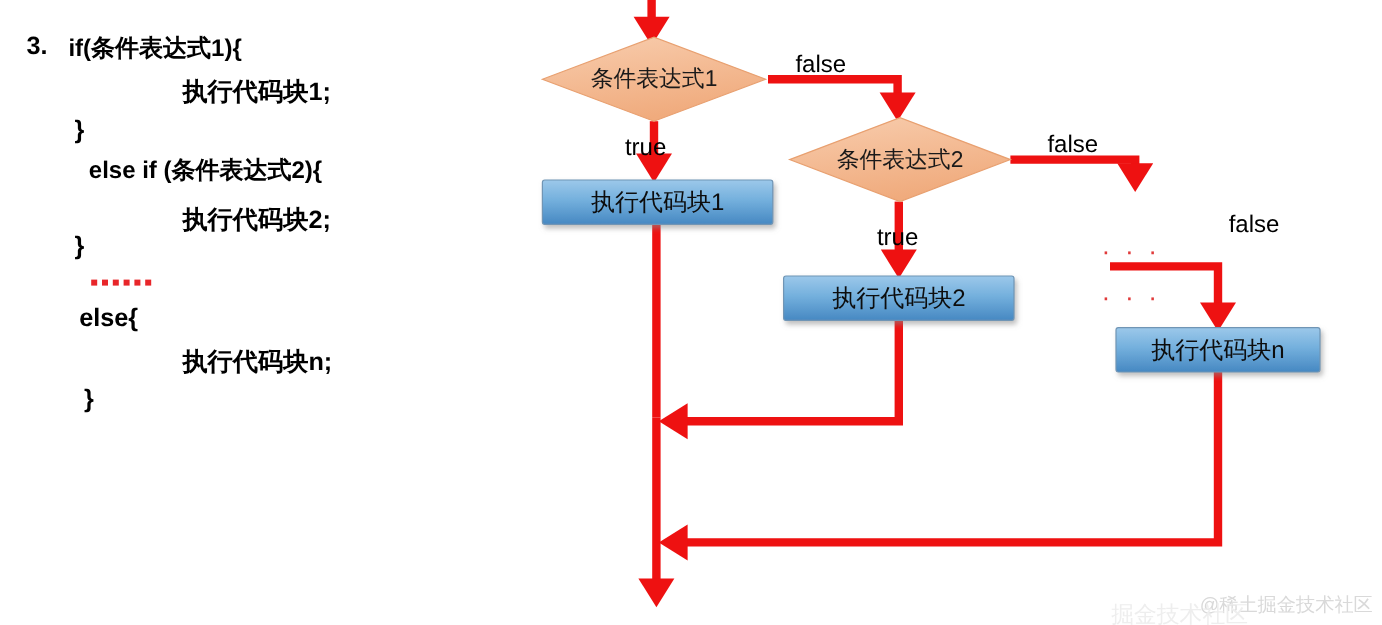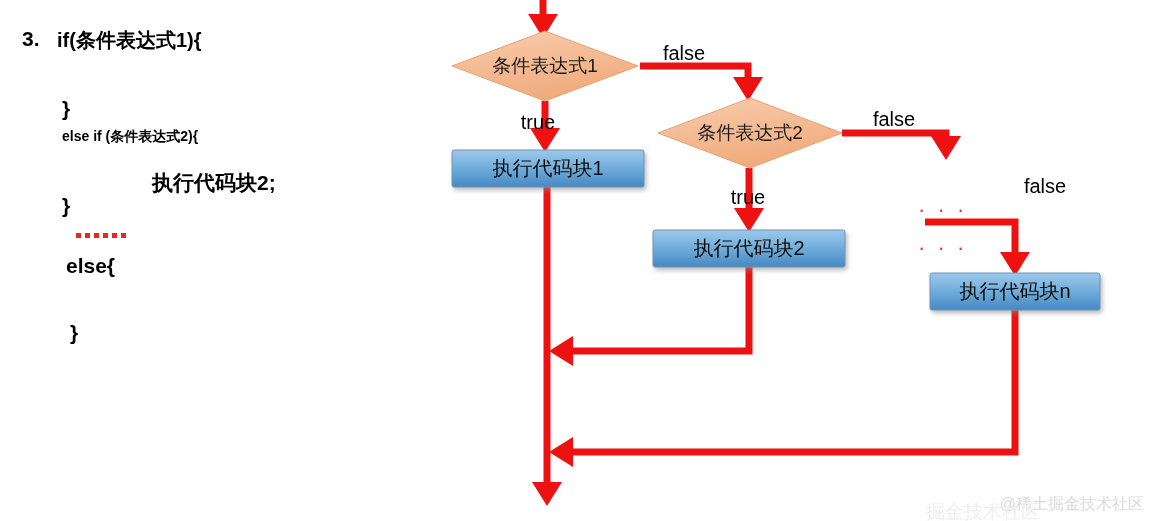--- a/index.html
+++ b/index.html
@@ -28,21 +28,21 @@
     white-space: pre;
     color: #000000;
     font-family: "Liberation Sans", sans-serif;
     letter-spacing: 0px;
   }
 
   .ln-num    { left: 22px;  top: 27px;  font-size: 21px; font-weight: bold; }
   .ln-if     { left: 57px;  top: 27px;  font-size: 20px; font-weight: bold; }
   .ln-blk1   { left: 152px; top: 62px;  font-size: 21px; font-weight: bold; }
   .ln-close1 { left: 62px;  top: 97px;  font-size: 21px; font-weight: bold; }
-  .ln-elseif { left: 62px;  top: 128px; font-size: 14px; font-weight: bold; text-align: right; }
+  .ln-elseif { left: 74px;  top: 128px; font-size: 20px; font-weight: bold; text-align: right; }
   .ln-blk2   { left: 152px; top: 169px; font-size: 21px; font-weight: bold; }
   .ln-close2 { left: 62px;  top: 194px; font-size: 21px; font-weight: bold; }
   .ln-else   { left: 66px;  top: 254px; font-size: 21px; font-weight: bold; text-align: center; }
   .ln-blkn   { left: 152px; top: 287px; font-size: 21px; font-weight: bold; }
   .ln-close3 { left: 70px;  top: 321px; font-size: 21px; font-weight: bold; }
 
   
   #code-ellipsis {
     position: absolute;
     left: 76px;
@@ -116,33 +116,35 @@
     white-space: nowrap;
     user-select: none;
   }
 </style>
 </head>
 <body>
 
 <div id="code-panel">
   <div class="code-line ln-num">3.</div>
   <div class="code-line ln-if">if(条件表达式1){</div>
+  <div class="code-line ln-blk1">执行代码块1;</div>
   <div class="code-line ln-close1">}</div>
   <div class="code-line ln-elseif">else if (条件表达式2){</div>
   <div class="code-line ln-blk2">执行代码块2;</div>
   <div class="code-line ln-close2">}</div>
   <div id="code-ellipsis">
     <i></i>
     <i></i>
     <i></i>
     <i></i>
     <i></i>
     <i></i>
   </div>
   <div class="code-line ln-else">else{</div>
+  <div class="code-line ln-blkn">执行代码块n;</div>
   <div class="code-line ln-close3">}</div>
 </div>
 
 <svg id="flowchart" viewBox="0 0 1152 521">
   <defs>
     <linearGradient id="procGrad" x1="0" y1="0" x2="0" y2="1">
       <stop offset="0%" stop-color="#9cc8ea"></stop>
       <stop offset="45%" stop-color="#74b0dd"></stop>
       <stop offset="100%" stop-color="#4688c2"></stop>
     </linearGradient>

